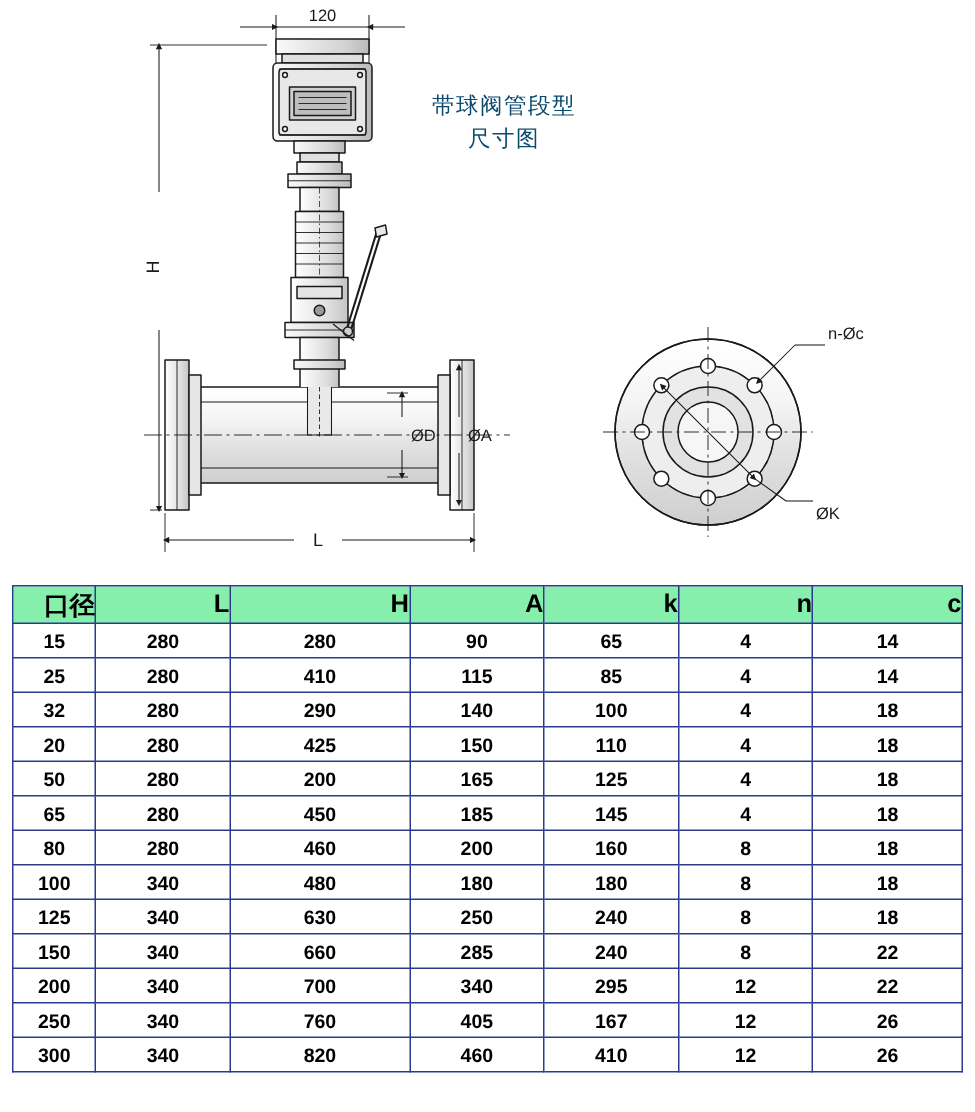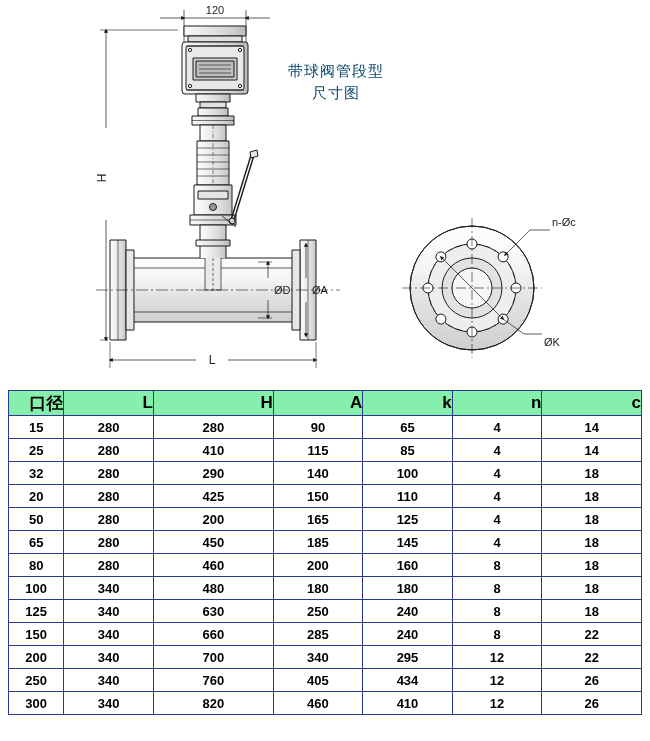--- a/index.html
+++ b/index.html
@@ -380,21 +380,21 @@
           <td class="col-a">340</td>
           <td class="col-k">295</td>
           <td class="col-n">12</td>
           <td class="col-c">22</td>
         </tr>
         <tr>
           <td class="col-d">250</td>
           <td class="col-l">340</td>
           <td class="col-h">760</td>
           <td class="col-a">405</td>
-          <td class="col-k">434</td>
+          <td class="col-k">167</td>
           <td class="col-n">12</td>
           <td class="col-c">26</td>
         </tr>
         <tr>
           <td class="col-d">300</td>
           <td class="col-l">340</td>
           <td class="col-h">820</td>
           <td class="col-a">460</td>
           <td class="col-k">410</td>
           <td class="col-n">12</td>

